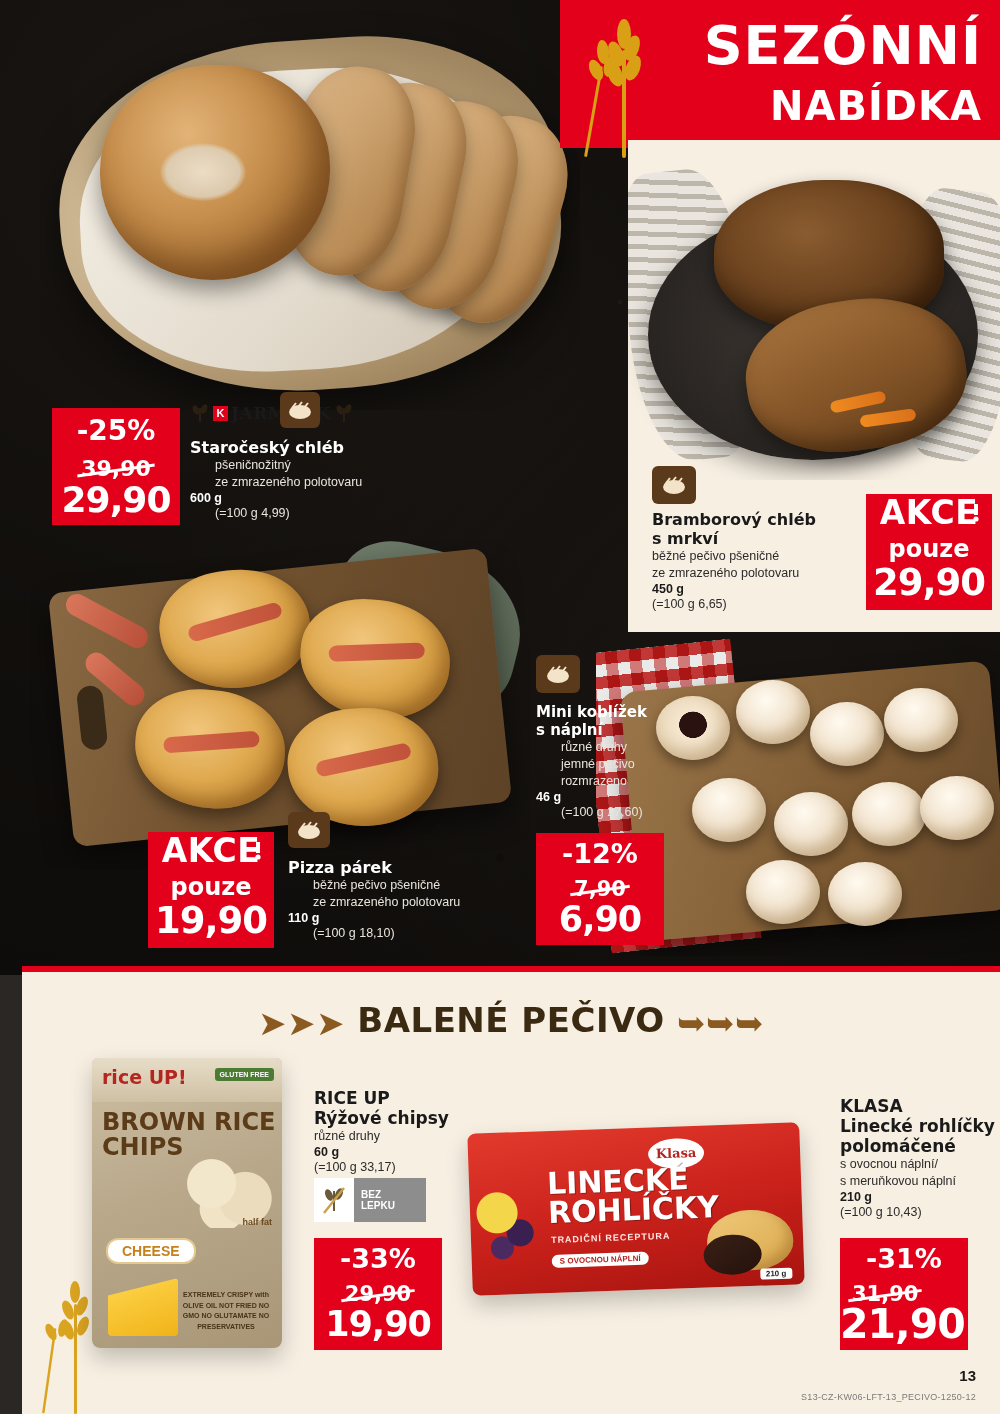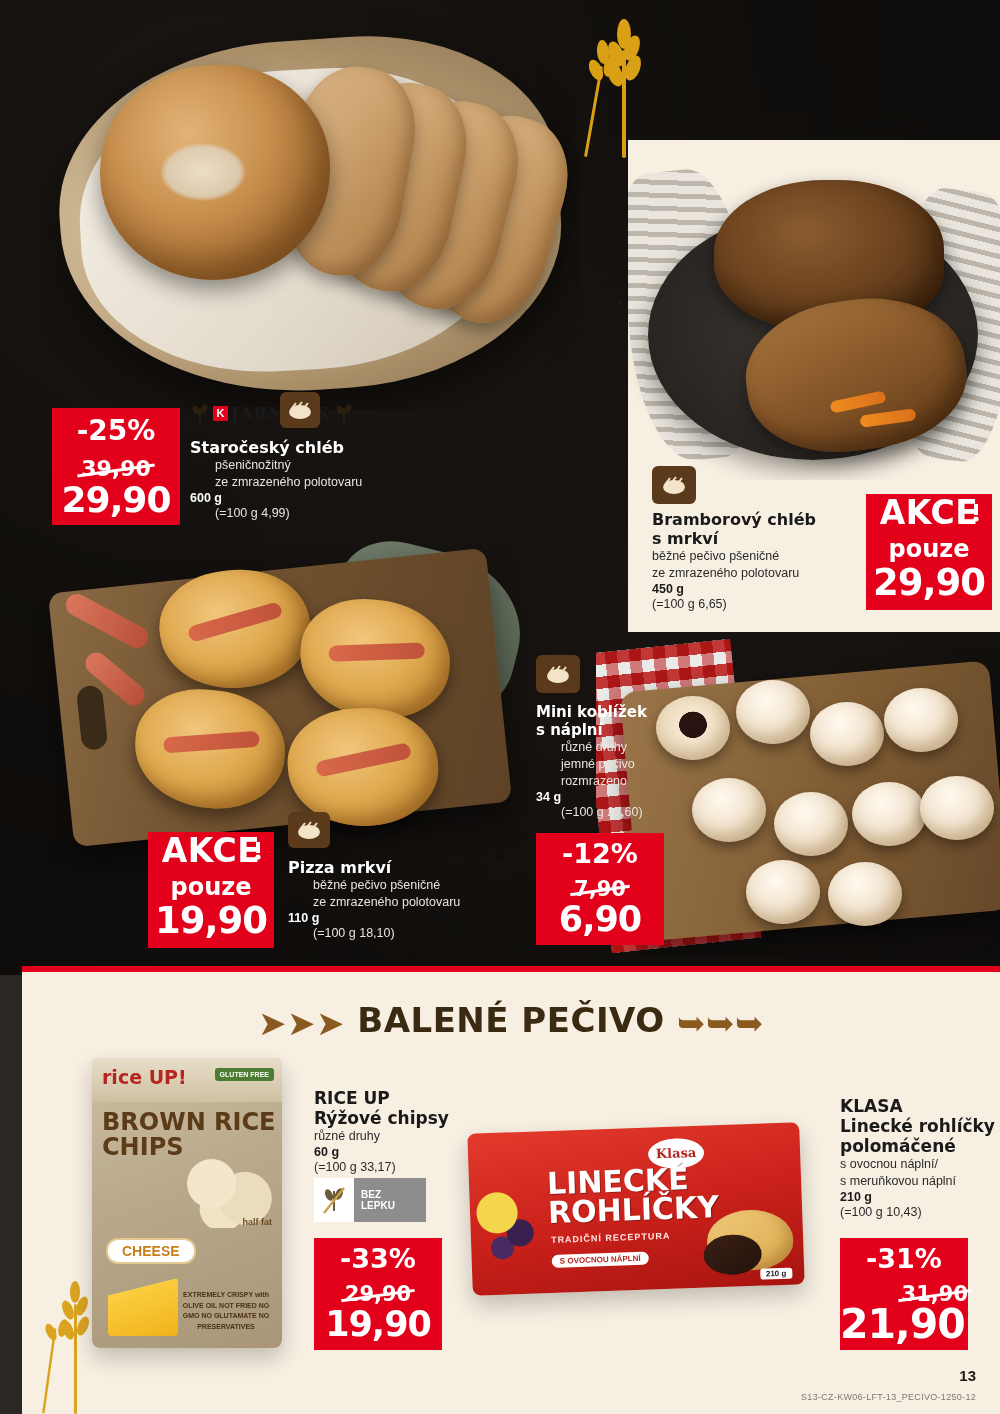--- a/index.html
+++ b/index.html
@@ -415,20 +415,24 @@
   <div class="photo ph-bread-hero">
     <div class="basket"></div>
     <div class="cloth"></div>
     <div class="slice s4"></div>
     <div class="slice s3"></div>
     <div class="slice s2"></div>
     <div class="slice s1"></div>
     <div class="loaf-round"></div>
   </div>
 
+  <div class="header-red">
+    <div class="header-title">SEZÓNNÍ</div>
+    <div class="header-sub">NABÍDKA</div>
+  </div>
 
   <svg class="wheat-deco" viewBox="0 0 110 150">
     <g fill="#d9a016">
       <rect x="52" y="42" width="4" height="108" rx="2"></rect>
       <ellipse cx="46" cy="46" rx="7" ry="13" transform="rotate(-20 46 46)"></ellipse>
       <ellipse cx="62" cy="40" rx="7" ry="13" transform="rotate(20 62 40)"></ellipse>
       <ellipse cx="45" cy="66" rx="7" ry="13" transform="rotate(-20 45 66)"></ellipse>
       <ellipse cx="63" cy="60" rx="7" ry="13" transform="rotate(20 63 60)"></ellipse>
       <ellipse cx="54" cy="26" rx="7" ry="15"></ellipse>
       <rect x="30" y="58" width="3" height="92" rx="1.5" transform="rotate(10 30 58)"></rect>
@@ -551,21 +555,21 @@
         <ellipse cx="13" cy="13" rx="11" ry="7" fill="#f3e3c8"></ellipse>
         <path d="M5 9 L9 4 M11 8 L15 3 M17 9 L21 4" stroke="#f3e3c8" stroke-width="2" fill="none"></path>
       </svg>
   </div>
   <div style="position:absolute; left:536px; top:703px; width:180px;" class="on-dark">
     <div class="prodtitle" style="font-size:15px;">Mini koblížek</div>
     <div class="prodtitle" style="font-size:15px;">s náplní</div>
     <div class="proddesc">různé druhy</div>
     <div class="proddesc">jemné pečivo</div>
     <div class="proddesc">rozmrazeno</div>
-    <div class="prodbold">34 g</div>
+    <div class="prodbold">46 g</div>
     <div class="proddesc">(=100 g 27,60)</div>
   </div>
   <div class="red-box" style="left:536px; top:833px; width:128px; height:42px;">
     <div class="discount-tag" style="font-size:27px; line-height:42px;text-align:center;">-12%</div>
   </div>
   <div class="red-box" style="left:536px; top:875px; width:128px; height:70px;">
     <div style="text-align:center; padding-top:2px;">
       <span class="old-price" style="font-size:21px;">7,90</span>
     </div>
     <div class="new-price" style="text-align:center; font-size:35px; line-height:37px;">6,90</div>
@@ -583,21 +587,21 @@
     <div class="new-price" style="text-align:center; font-size:37px; line-height:40px;">19,90</div>
   </div>
 
   <div class="badge-icon" style="position:absolute; left:288px; top:812px; width:42px; height:36px;">
     <svg width="26" height="22" viewBox="0 0 26 22">
         <ellipse cx="13" cy="13" rx="11" ry="7" fill="#f3e3c8"></ellipse>
         <path d="M5 9 L9 4 M11 8 L15 3 M17 9 L21 4" stroke="#f3e3c8" stroke-width="2" fill="none"></path>
       </svg>
   </div>
   <div style="position:absolute; left:288px; top:858px; width:240px;" class="on-dark">
-    <div class="prodtitle" style="font-size:16px;">Pizza mrkví</div>
+    <div class="prodtitle" style="font-size:16px;">Pizza párek</div>
     <div class="proddesc">běžné pečivo pšeničné</div>
     <div class="proddesc">ze zmrazeného polotovaru</div>
     <div class="prodbold">110 g</div>
     <div class="proddesc">(=100 g 18,10)</div>
   </div>
 
   <div class="section-bottom">
     <div class="section-title">
       <span class="chevrons">➤➤➤</span>
       <span>BALENÉ PEČIVO</span>
@@ -688,19 +692,19 @@
     <div class="proddesc">s ovocnou náplní/</div>
     <div class="proddesc">s meruňkovou náplní</div>
     <div class="prodbold">210 g</div>
     <div class="proddesc">(=100 g 10,43)</div>
   </div>
 
   <div class="red-box" style="left:840px; top:1238px; width:128px; height:42px;">
     <div class="discount-tag" style="font-size:27px; line-height:42px;">-31%</div>
   </div>
   <div class="red-box" style="left:840px; top:1280px; width:128px; height:70px;">
-    <div style="text-align:right; padding-top:2px;">
+    <div style="text-align:left; padding-top:2px;padding-left:12px;">
       <span class="old-price" style="font-size:21px;">31,90</span>
     </div>
     <div class="new-price" style="text-align:left; font-size:41px; line-height:37px;">21,90</div>
   </div>
 
 </div>
 
 </body></html>

